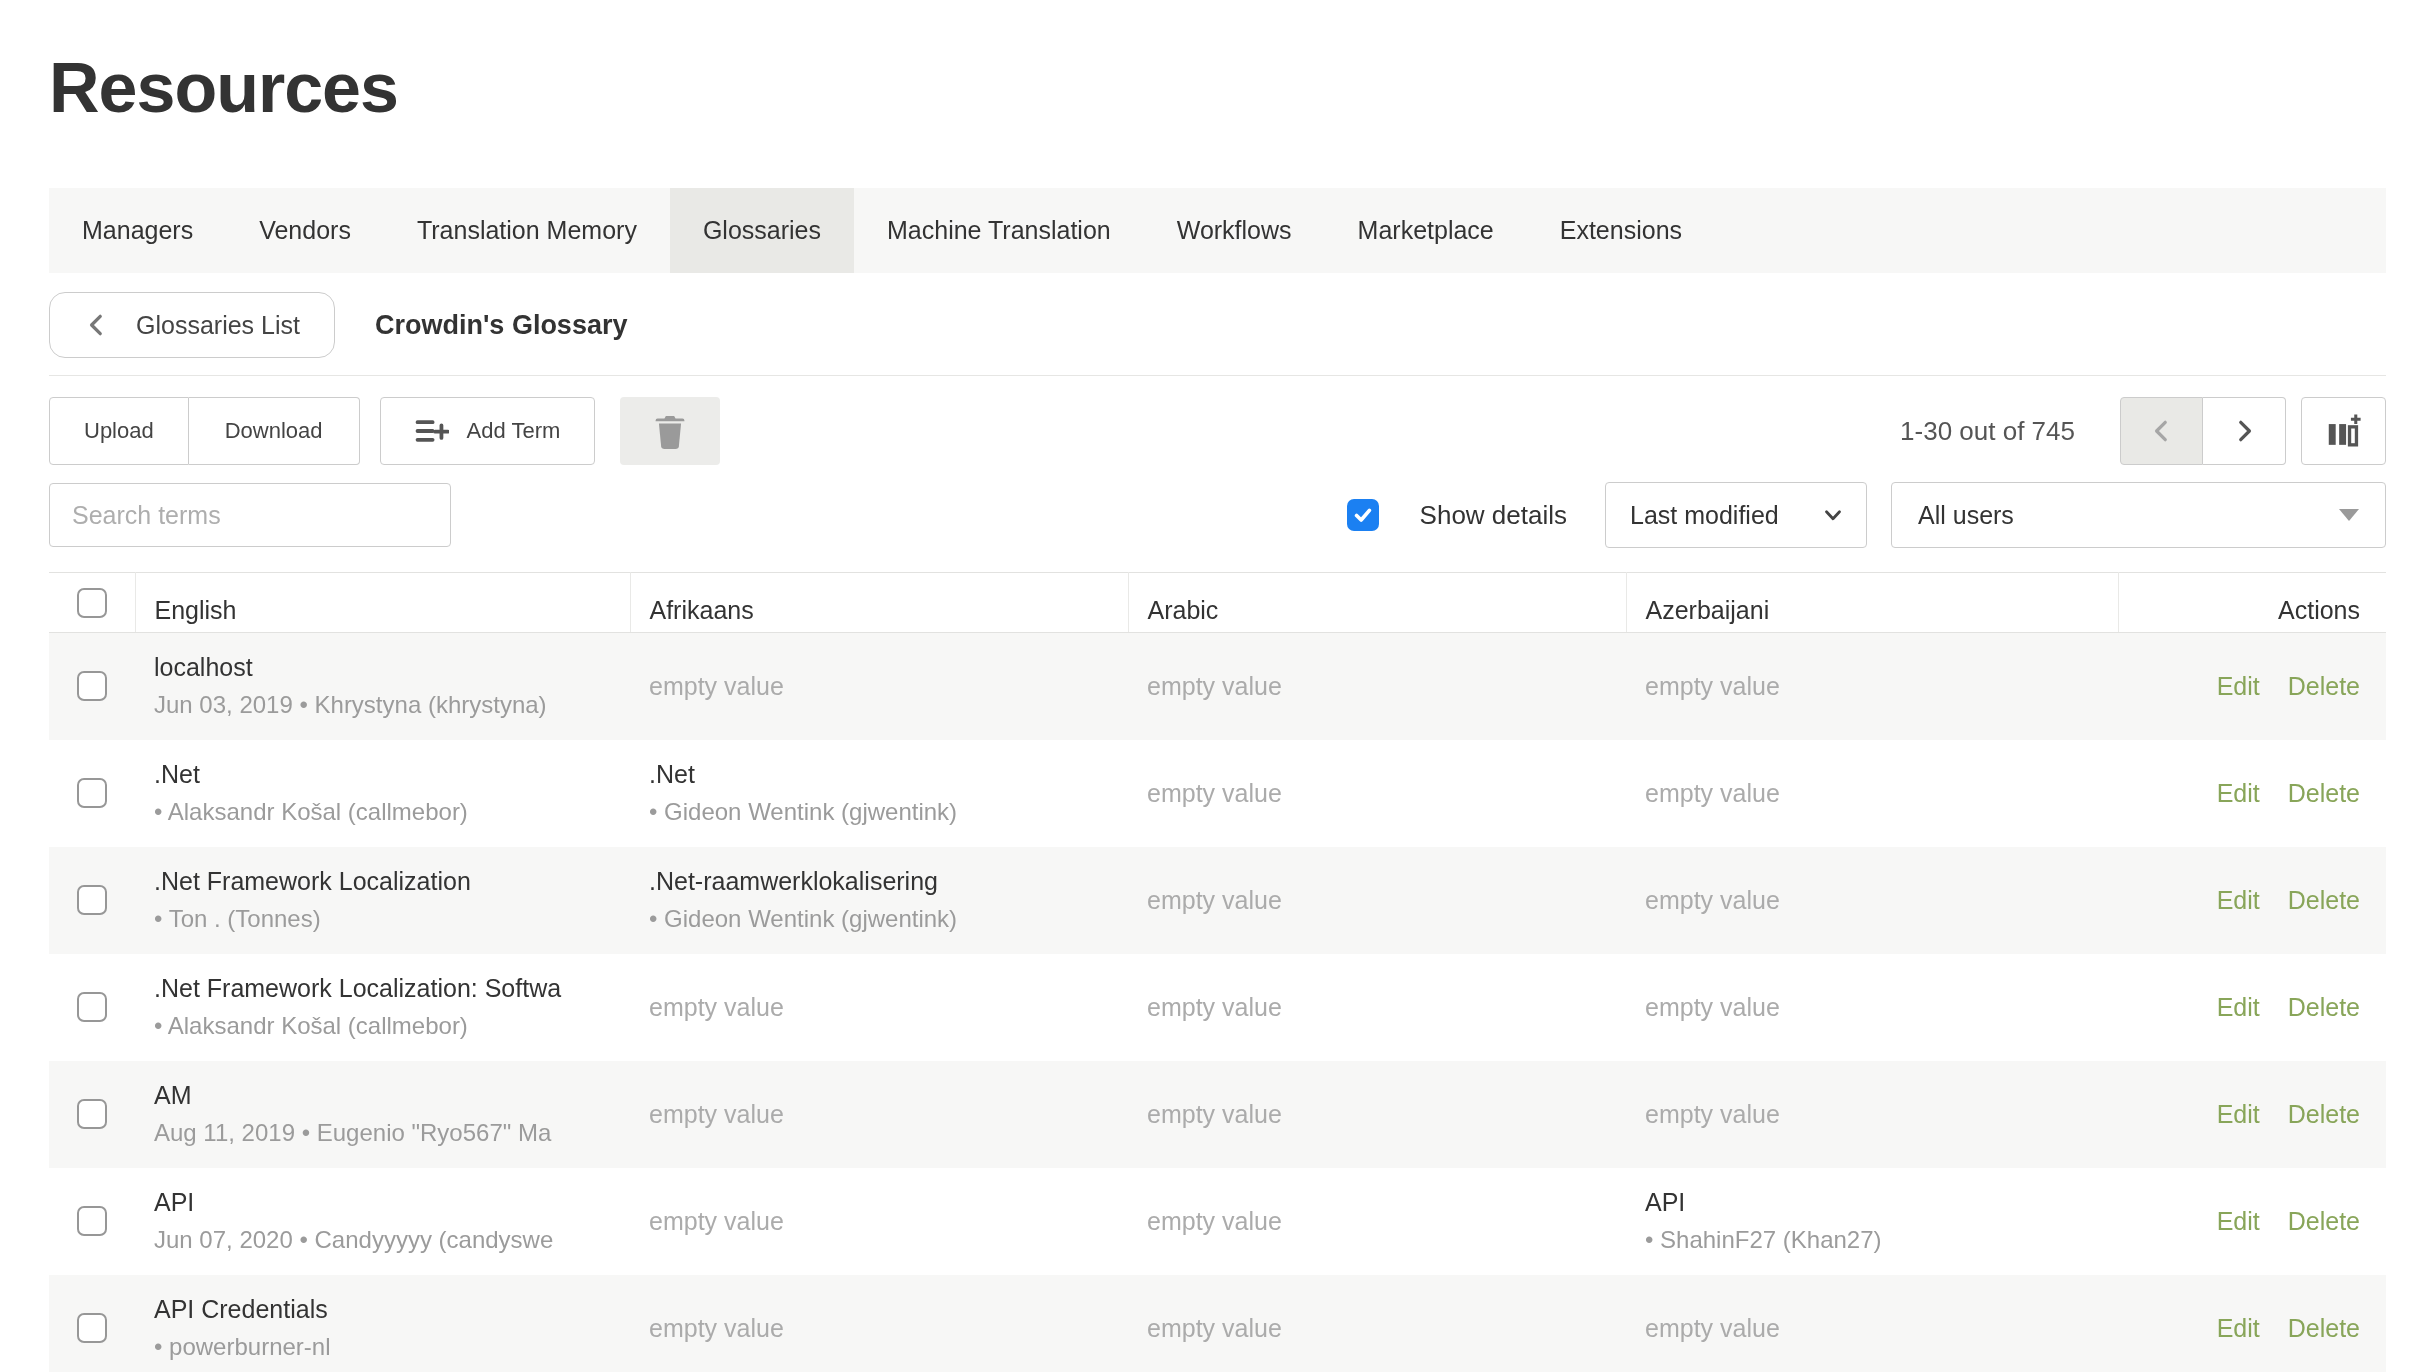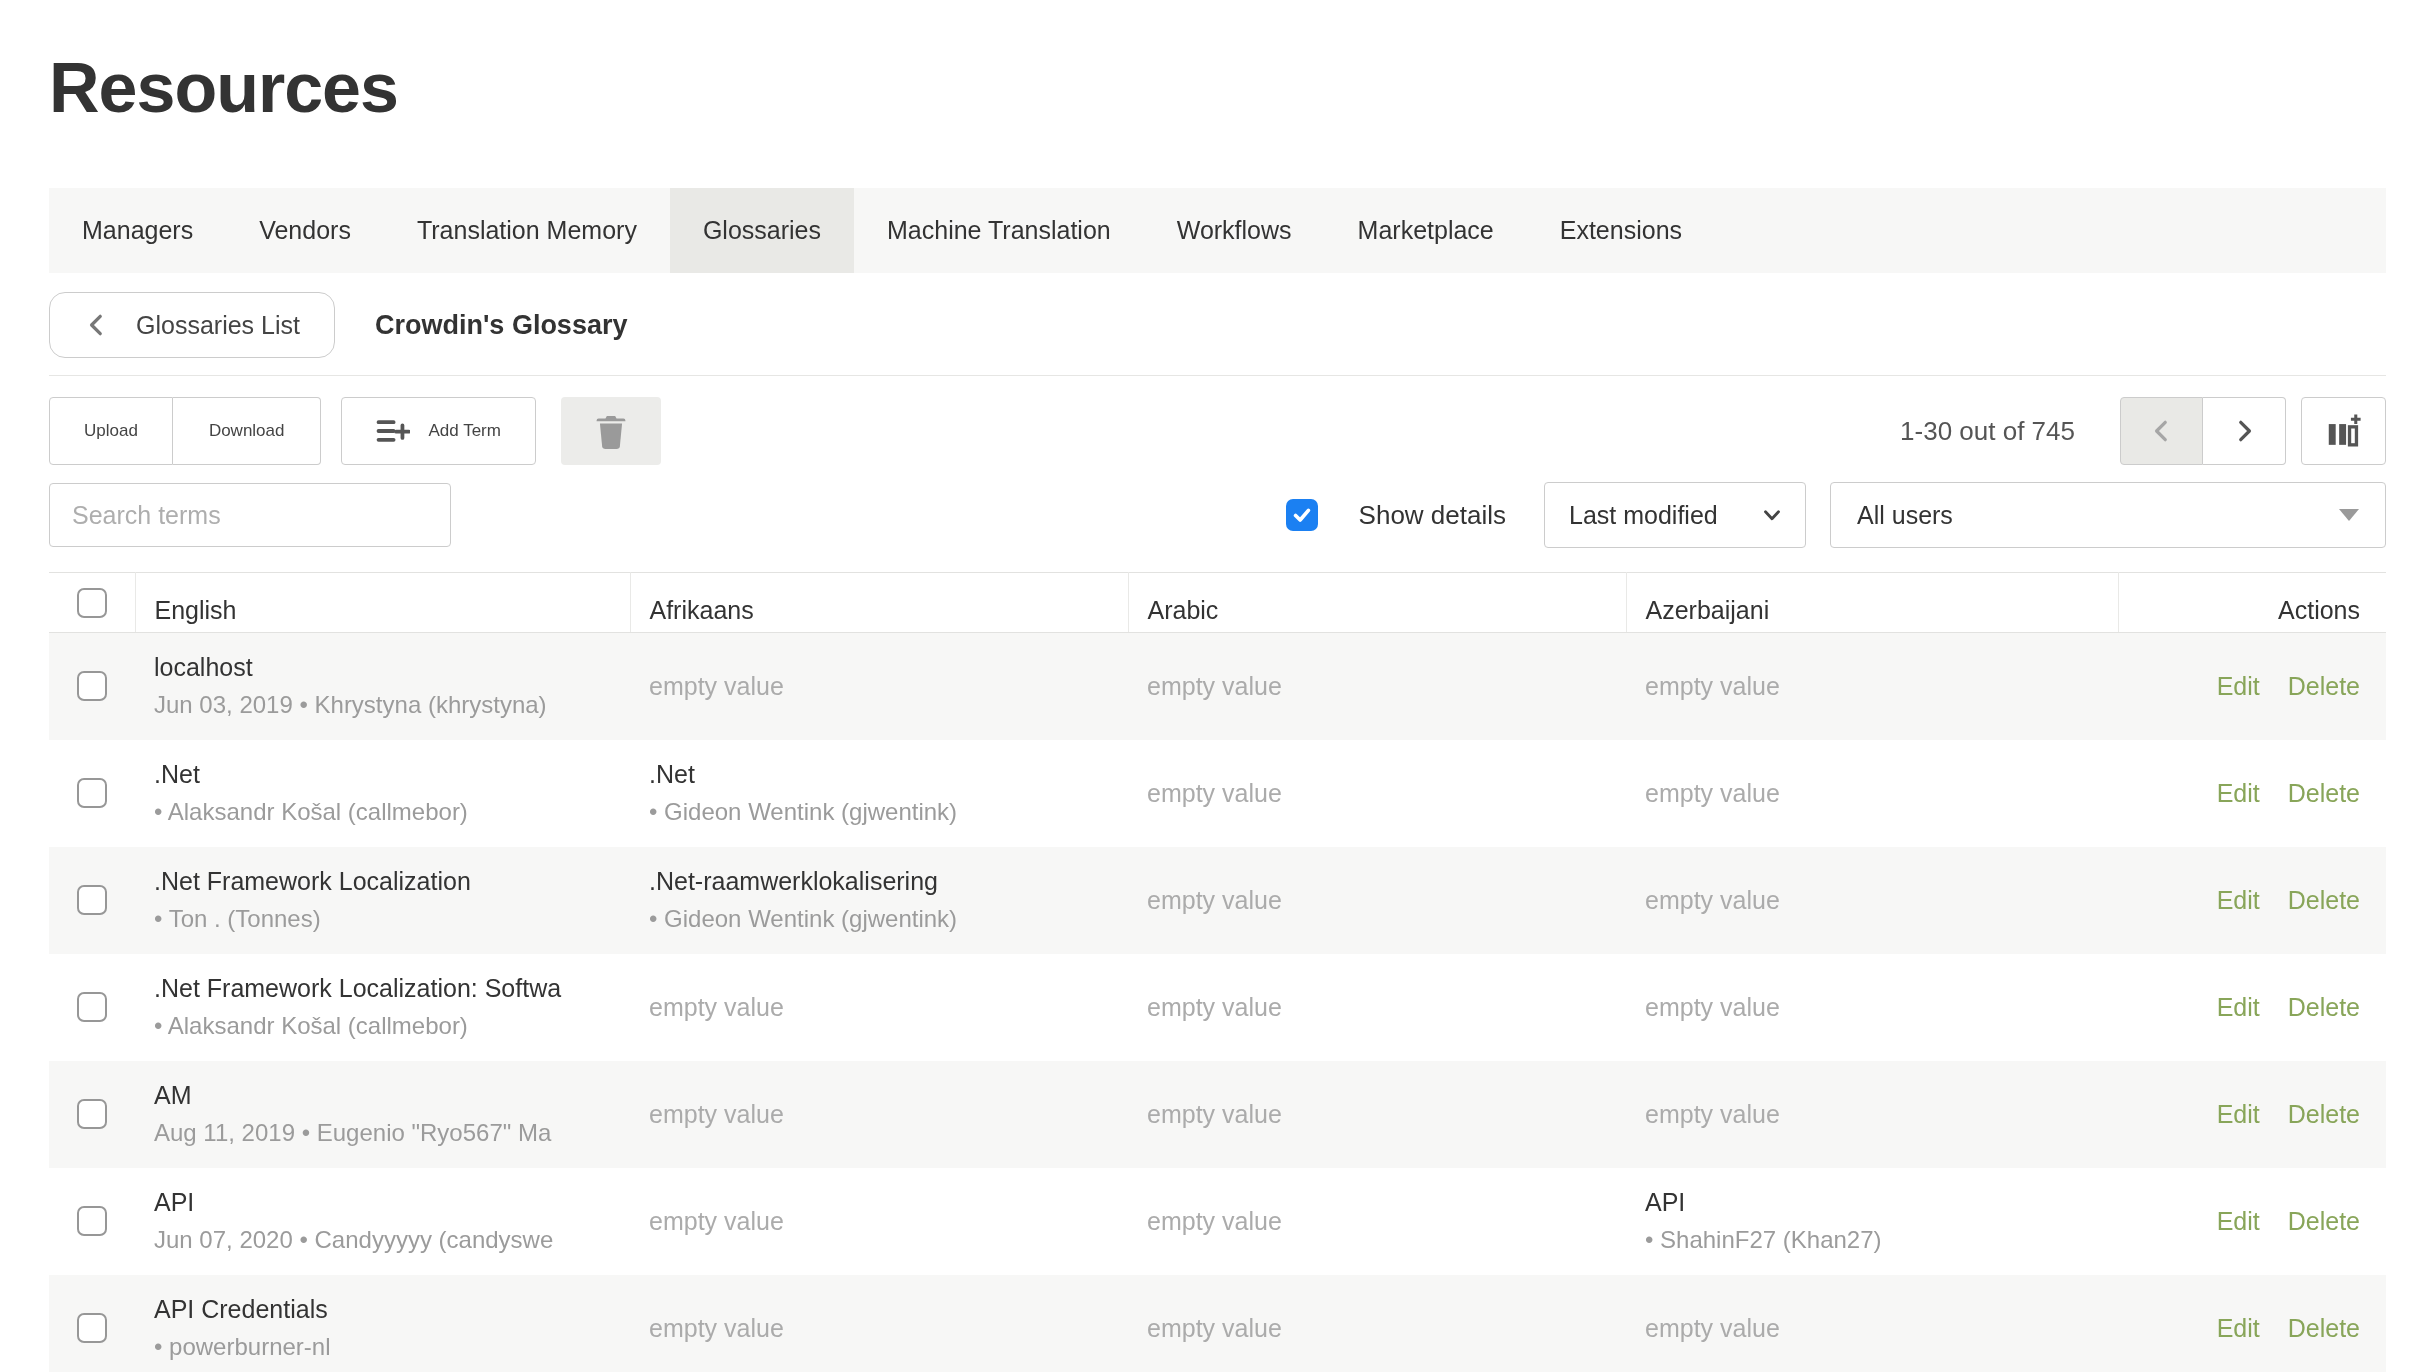--- a/index.html
+++ b/index.html
@@ -32,21 +32,21 @@
   .back-btn{height:66px;border:1px solid var(--border);border-radius:16px;background:#fff;
     display:flex;align-items:center;padding:0 34px;cursor:pointer;}
   .back-btn .chev{display:flex;align-items:center;margin-right:26px;}
   .back-btn span.lbl{font-size:25px;color:#444;}
   .crumb-current{margin-left:40px;font-size:27px;font-weight:700;color:#333;}
   .divider{margin-top:17px;border:none;border-top:1px solid #e6e6e4;height:0;}
   
   .toolbar{margin-top:21px;display:flex;align-items:center;justify-content:space-between;}
   .tb-left{display:flex;align-items:center;}
   .btn{height:68px;background:#fff;border:1px solid var(--border);border-radius:4px;
-    font-size:17px;color:#444;display:inline-flex;align-items:center;justify-content:center;cursor:pointer;
+    font-size:22px;color:#444;display:inline-flex;align-items:center;justify-content:center;cursor:pointer;
     font-family:"Liberation Sans", sans-serif;}
   .btn-group{display:inline-flex;}
   .btn-group .btn{border-radius:0;}
   .btn-group .btn:first-child{border-radius:4px 0 0 4px;}
   .btn-group .btn:last-child{border-radius:0 4px 4px 0;border-left:none;}
   .btn.upload{padding:0 34px;}
   .btn.download{padding:0 36px;}
   .btn.add-term{margin-left:20px;padding:0 34px;}
   .btn.add-term svg{margin-right:18px;}
   .btn.icon-only{width:100px;margin-left:25px;background:var(--disabledbg);border:none;}
@@ -62,21 +62,21 @@
     font-size:25px;padding:0 22px;color:#333;font-family:"Liberation Sans", sans-serif;outline:none;}
   .search-input::placeholder{color:#aeaeae;}
   .fb-right{display:flex;align-items:center;}
   .checkbox-wrap{display:flex;align-items:center;cursor:pointer;gap:26px;}
   .cb-checked{width:32px;height:32px;border-radius:7px;background:var(--blue);
     display:flex;align-items:center;justify-content:center;}
   .checkbox-wrap .lbl{margin-left:15px;font-size:26px;color:#333;}
   .select{height:66px;border:1px solid var(--border);border-radius:4px;background:#fff;cursor:pointer;
     display:flex;align-items:center;justify-content:space-between;font-size:25px;color:#333;}
   .select.sort{width:262px;margin-left:38px;padding:0 20px 0 24px;}
-  .select.users{width:556px;margin-left:24px;padding:0 26px 0 26px;}
+  .select.users{width:495px;margin-left:24px;padding:0 26px 0 26px;}
   .caret-tri{width:0;height:0;border-left:10px solid transparent;border-right:10px solid transparent;
     border-top:12px solid #9a9a9a;}
   
   table.terms{margin-top:24px;width:100%;border-collapse:collapse;table-layout:fixed;}
   thead th{height:60px;border-top:1px solid var(--line);border-bottom:1px solid var(--line);
     font-weight:400;font-size:25px;color:#333;text-align:left;padding:16px 0 0 19px;}
   thead th{border-right:1px solid #e9e9e7;}
   thead th:last-child{border-right:none;text-align:right;padding-right:26px;}
   thead th.col-check{padding:0;text-align:center;}
   tbody td{height:107px;vertical-align:middle;padding:0 20px 0 19px;overflow:hidden;}

